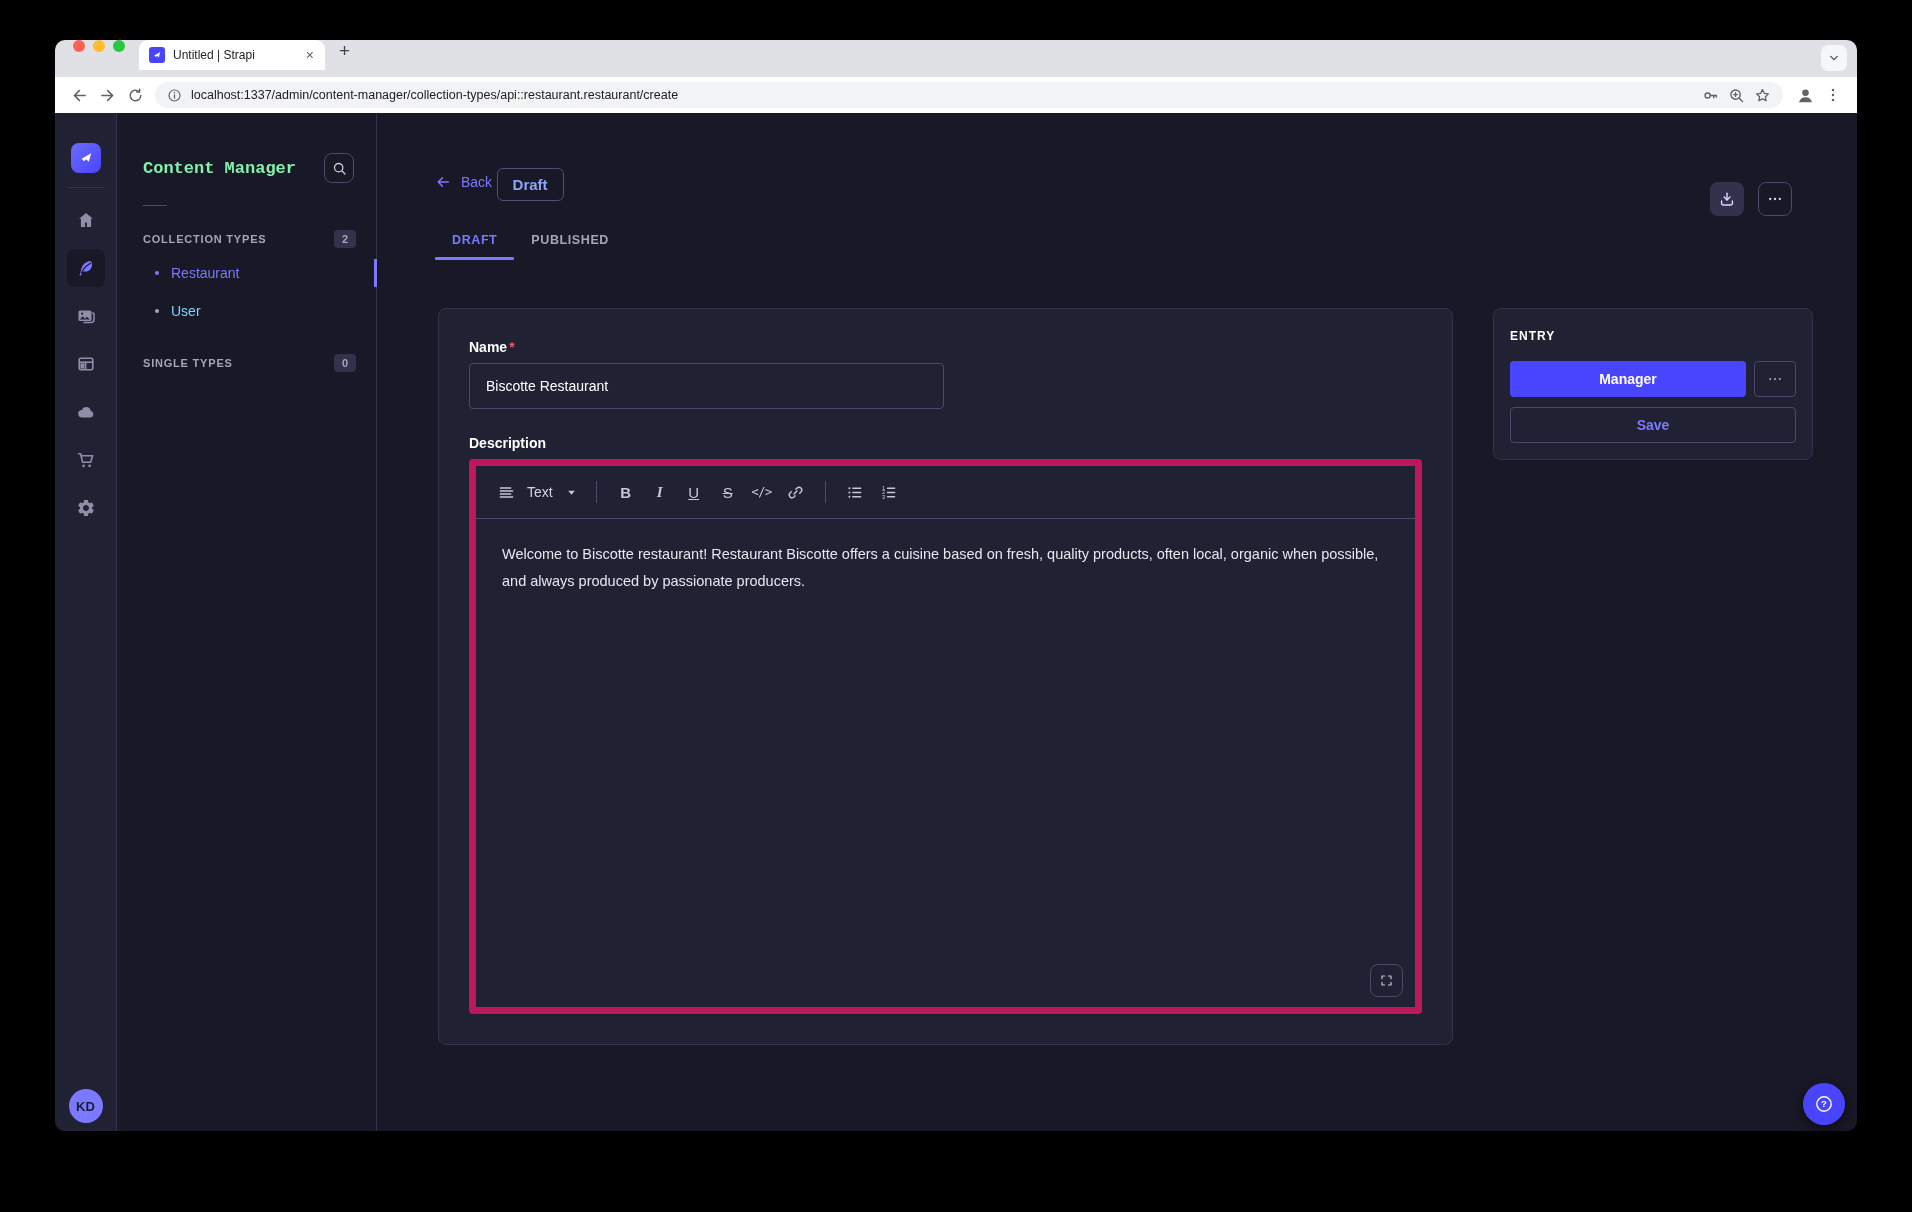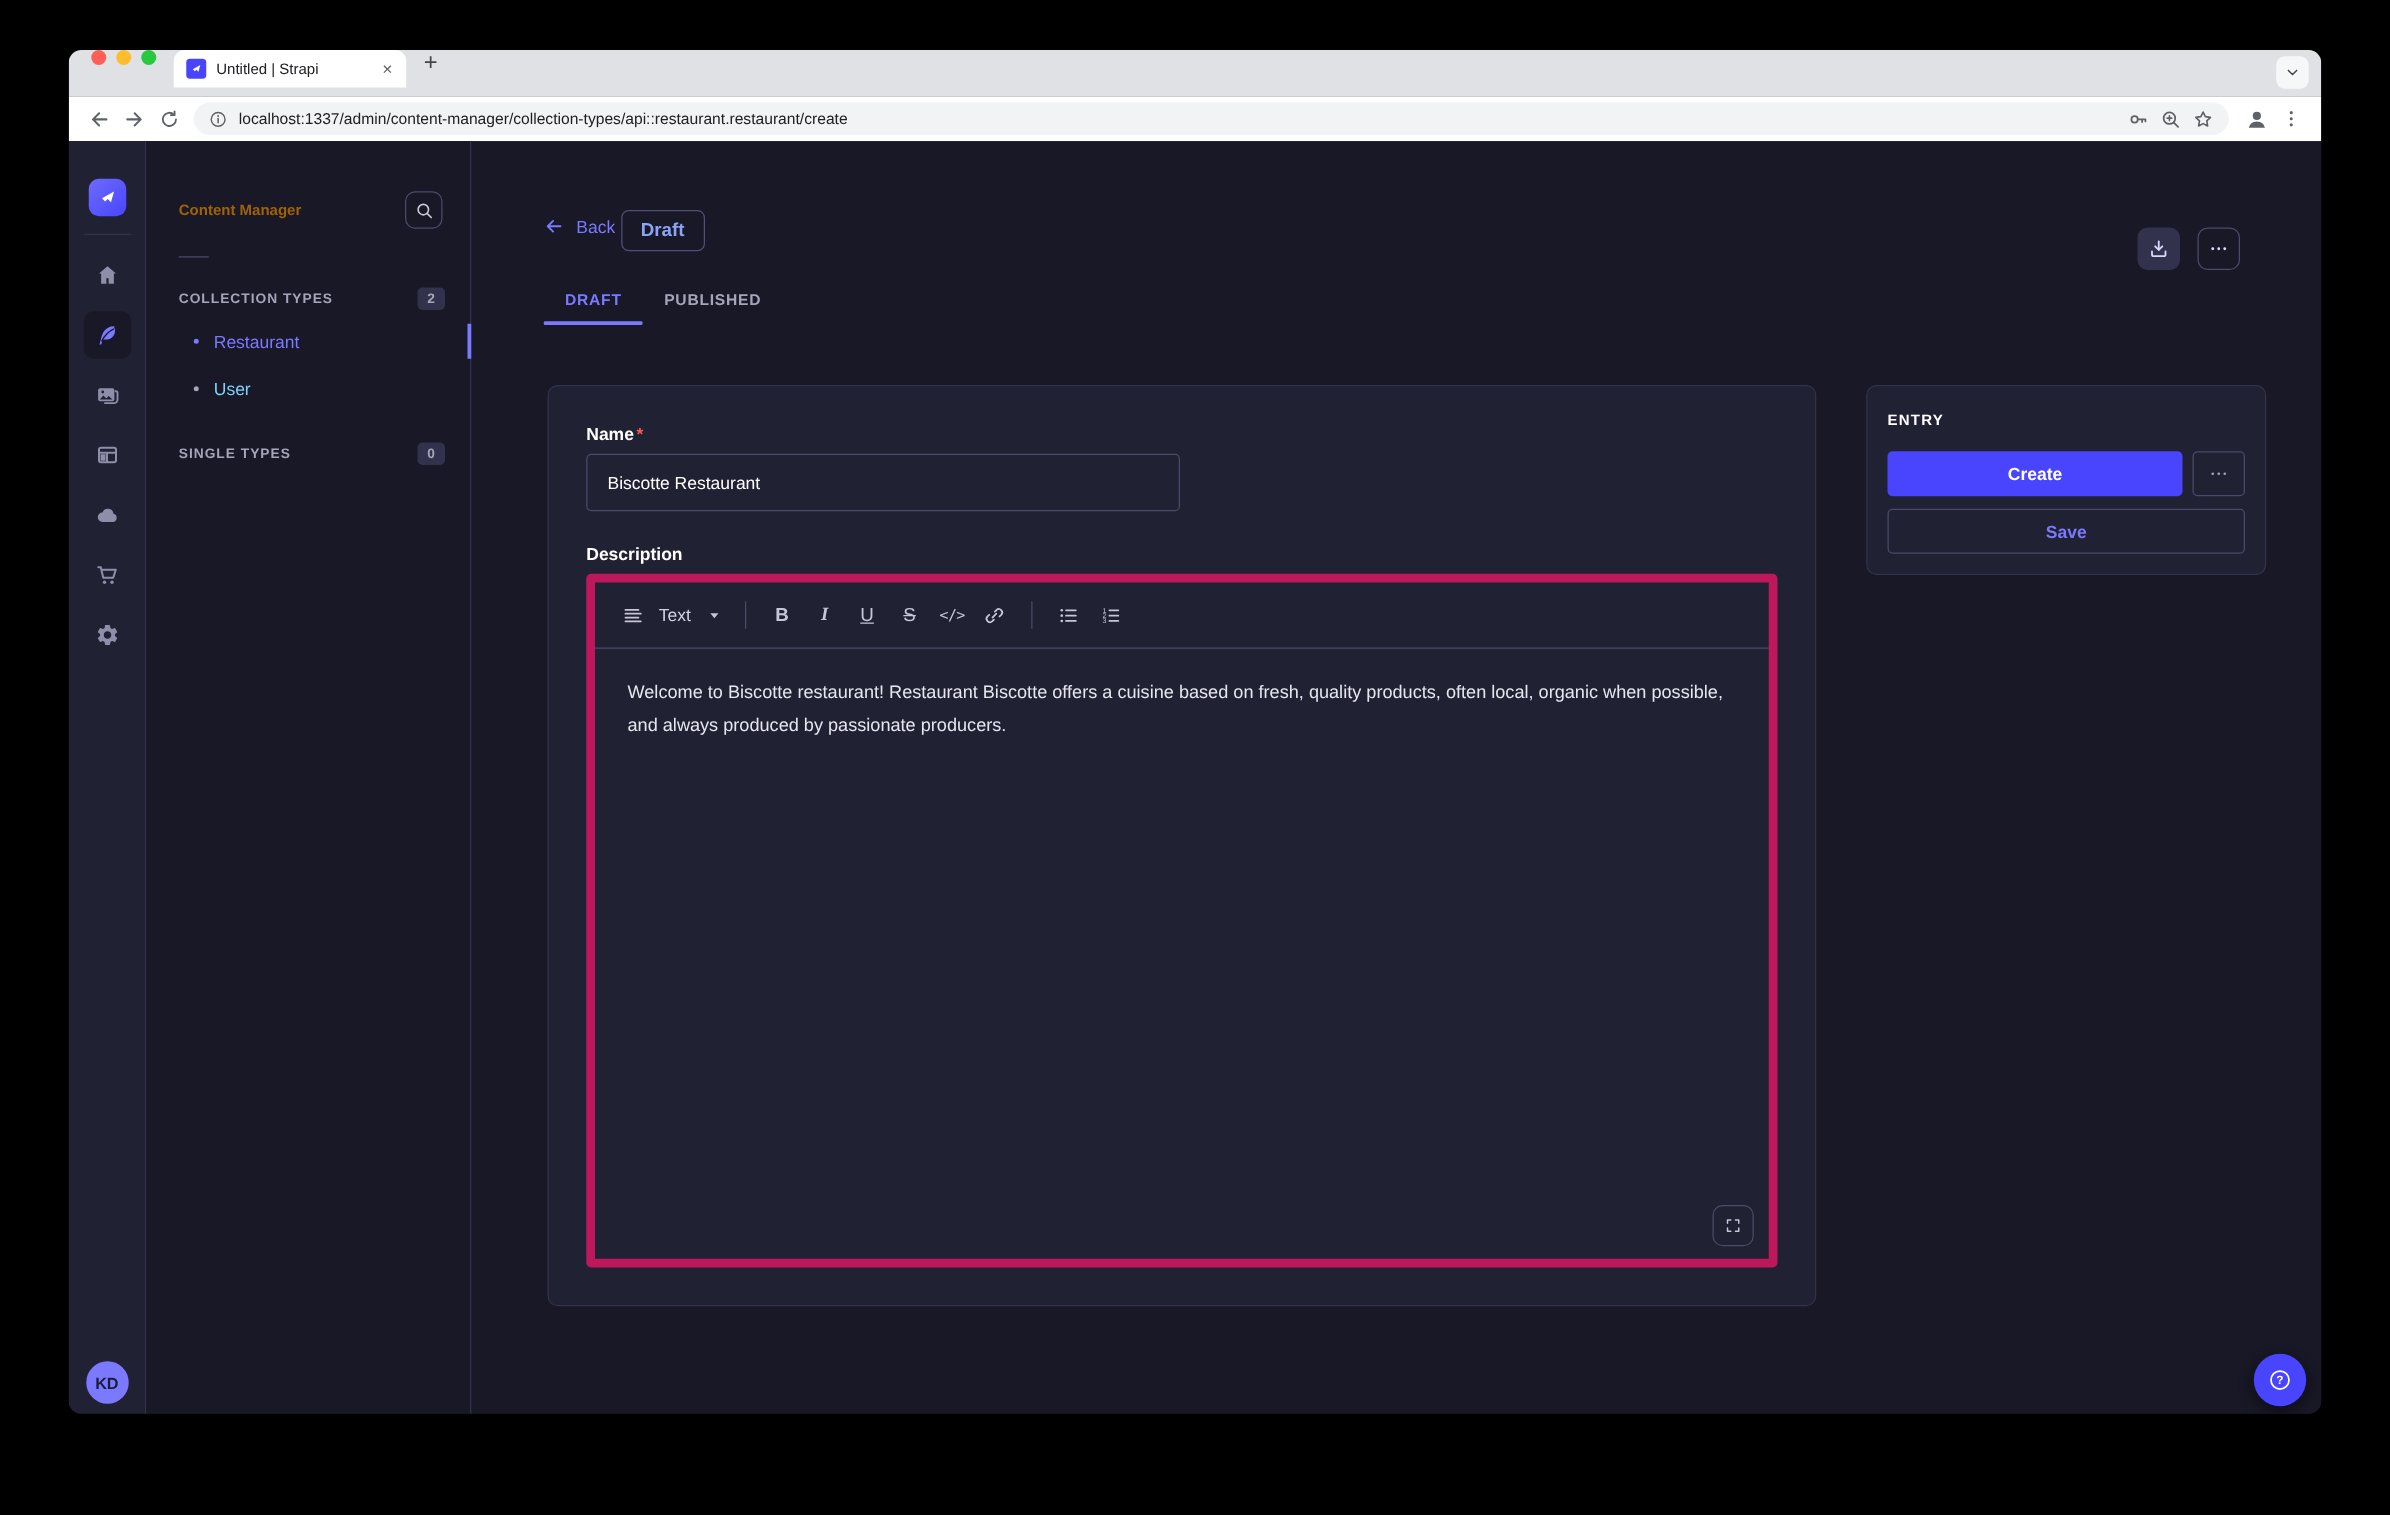--- a/index.html
+++ b/index.html
@@ -42,21 +42,21 @@
   .rail-btn { width:38px; height:38px; border-radius:8px; display:flex; align-items:center;
     justify-content:center; color:#8e8ea9; margin:5px 0; flex:none; }
   .rail-btn.active { background:#181826; color:#7b79ff; }
   .rail-spacer { flex:1; }
   .rail-avatar { width:34px; height:34px; border-radius:50%; background:#7b79ff; color:#1c1c38;
     font-size:13px; font-weight:700; display:flex; align-items:center; justify-content:center;
     margin-bottom:8px; flex:none; }
 
   .subnav { width:260px; background:#181826; border-right:1px solid #32324d; flex:none; }
   .subnav-head { display:flex; align-items:center; justify-content:space-between; padding:40px 22px 0 26px; }
-  .subnav-title { font-size:12px; font-weight:700; color:#a16207; }
+  .subnav-title { font-size:17px; font-weight:700; color:#86efac;font-family:Liberation Mono, monospace; }
   .search-btn { width:30px; height:30px; border:1px solid #4a4a6a; border-radius:8px; background:transparent;
     color:#c8c8d8; display:flex; align-items:center; justify-content:center; }
   .subnav-divider { width:24px; height:1px; background:#4a4a6a; margin:22px 0 0 26px; }
   .subnav-section { margin-top:24px; }
   .section-head { display:flex; align-items:center; justify-content:space-between; padding:0 20px 0 26px; }
   .section-label { font-size:11px; font-weight:700; color:#a5a5ba; letter-spacing:.8px; }
   .count-badge { background:#32324d; color:#a5a5ba; font-size:11px; font-weight:600;
     padding:3px 8px; border-radius:4px; }
   .subnav-items { margin-top:6px; }
   .subnav-item { display:flex; align-items:center; gap:12px; padding:11px 0 11px 38px;
@@ -395,21 +395,21 @@
               <svg width="15" height="15" viewBox="0 0 20 20">
                   <path d="M4 7.5V4h3.5M12.5 4H16v3.5M16 12.5V16h-3.5M7.5 16H4v-3.5" fill="none" stroke="currentColor" stroke-width="1.6" stroke-linecap="round" stroke-linejoin="round"></path>
                 </svg>
             </button>
           </div>
         </div>
 
         <div class="entry-card">
           <div class="entry-title">ENTRY</div>
           <div class="entry-actions">
-            <button class="publish-btn">Create</button>
+            <button class="publish-btn">Manager</button>
             <button class="entry-more-btn">
               <svg width="16" height="16" viewBox="0 0 18 18">
                   <circle cx="3.6" cy="9" r="1.2" fill="currentColor"></circle>
                   <circle cx="9" cy="9" r="1.2" fill="currentColor"></circle>
                   <circle cx="14.4" cy="9" r="1.2" fill="currentColor"></circle>
                 </svg>
             </button>
           </div>
           <button class="save-btn">Save</button>
         </div>

